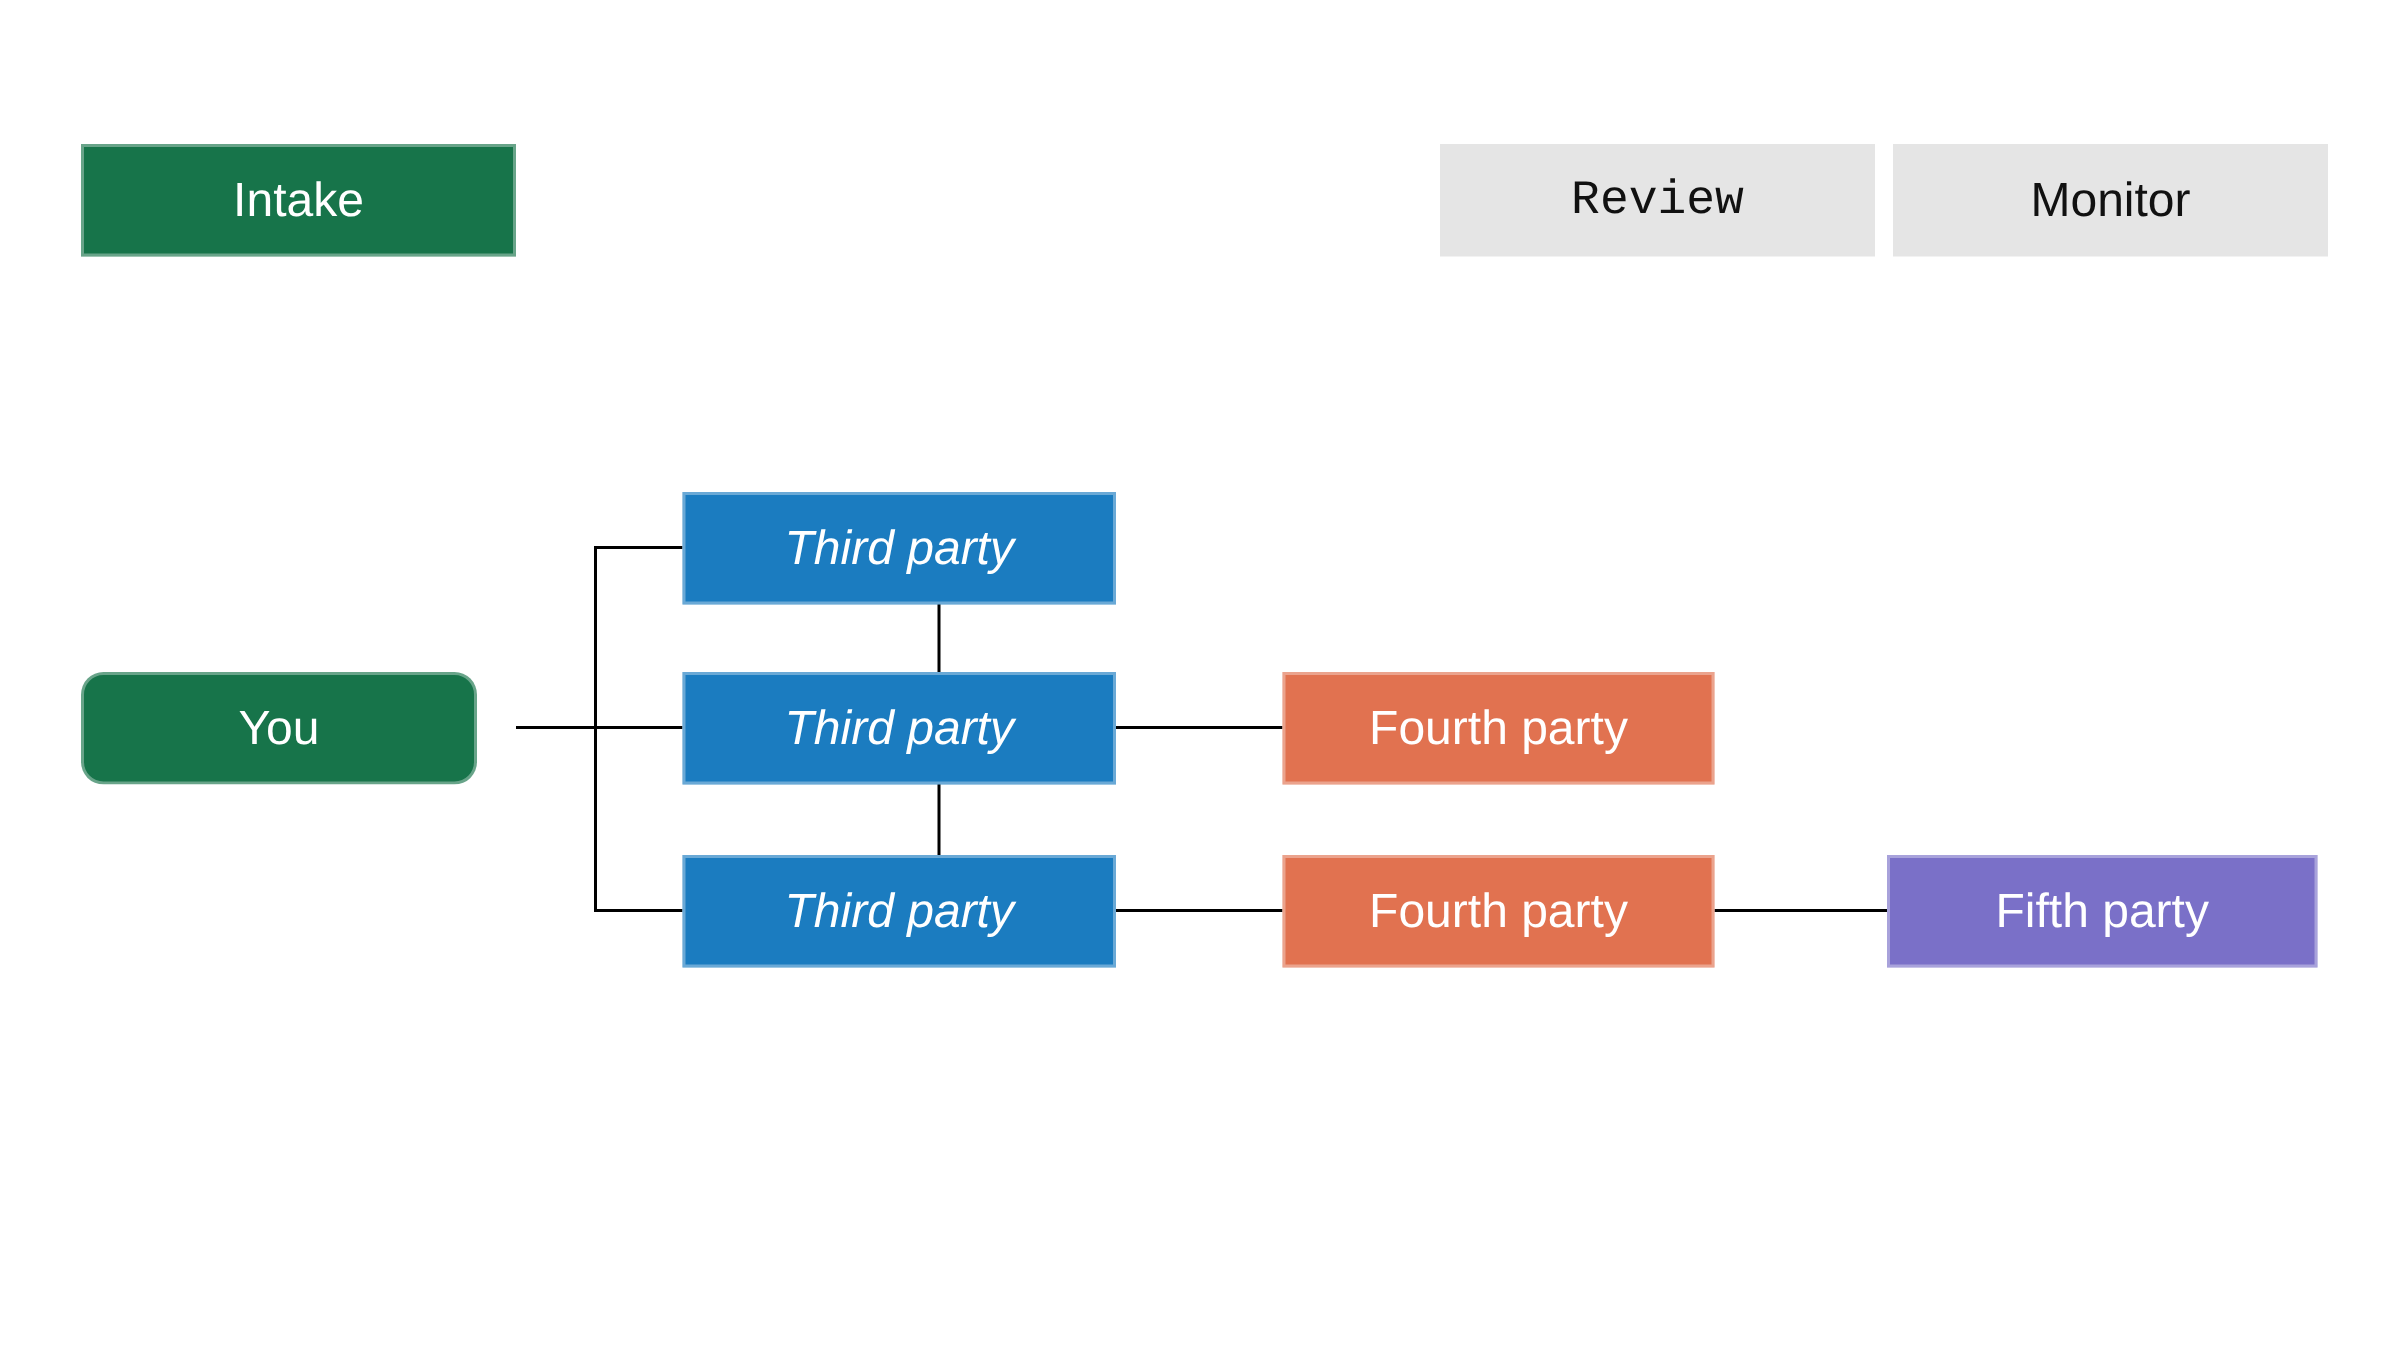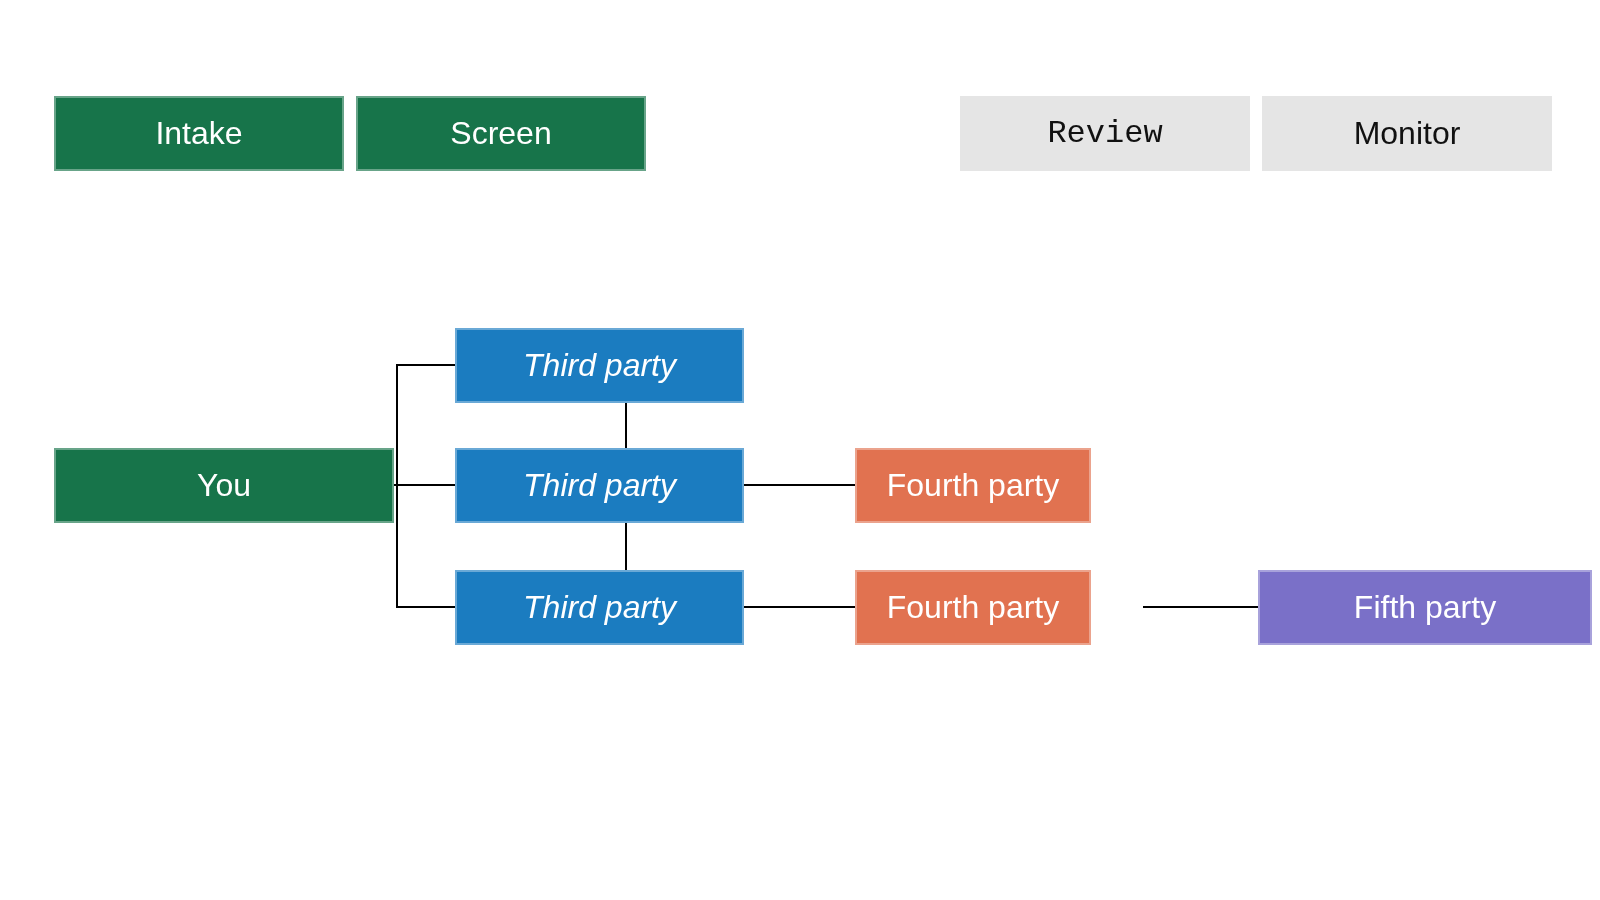--- a/index.html
+++ b/index.html
@@ -49,29 +49,29 @@
     height: 75px;
     display: flex;
     align-items: center;
     justify-content: center;
     font-size: 32px;
     color: var(--box-text-light, #ffffff);
     box-sizing: border-box;
     border: 2px solid rgba(255,255,255,0.35);
     z-index: 2;
   }
-  .node.you    { left: 54px;   top: 448px; width: 340px; background: var(--you-bg, #17744a); }
+  .node.you    { left: 54px;   top: 448px; width: 264px; background: var(--you-bg, #17744a); border-radius: 15px; }
   .node.tp     { left: 455px;  width: 289px;             background: var(--third-bg, #1b7cc0); font-style: italic; }
   .node.tp.r1  { top: 328px; }
   .node.tp.r2  { top: 448px; }
   .node.tp.r3  { top: 570px; }
-  .node.fp     { left: 855px;  width: 236px;             background: var(--fourth-bg, #e17250); }
+  .node.fp     { left: 855px;  width: 288px;             background: var(--fourth-bg, #e17250); }
   .node.fp.r2  { top: 448px; }
   .node.fp.r3  { top: 570px; }
-  .node.fifth  { left: 1258px; top: 570px; width: 334px; background: var(--fifth-bg, #7a70c8); }
+  .node.fifth  { left: 1258px; top: 570px; width: 287px; background: var(--fifth-bg, #7a70c8); }
 
   
   .h-line, .v-line {
     position: absolute;
     background: var(--connector, #000000);
     z-index: 1;
   }
   .h-line { height: 2px; }
   .v-line { width: 2px; }
 
@@ -84,21 +84,20 @@
   .c-tp2-fp1     { left: 744px;  top: 484px; width: 111px; }  
   .c-tp3-fp2     { left: 744px;  top: 606px; width: 111px; }  
   .c-fp2-fifth   { left: 1143px; top: 606px; width: 115px; }  
 </style>
 </head>
 <body>
 
 <div class="canvas">
 
   <div class="stage s1 active">Intake</div>
-  <div class="stage s2 active">Screen</div>
   <div class="stage s4 inactive">Review</div>
   <div class="stage s5 inactive">Monitor</div>
 
   <div class="h-line c-you-trunk"></div>
   <div class="v-line c-trunk"></div>
   <div class="h-line c-stub-top"></div>
   <div class="h-line c-stub-bottom"></div>
   <div class="v-line c-tp1-tp2"></div>
   <div class="v-line c-tp2-tp3"></div>
   <div class="h-line c-tp2-fp1"></div>

